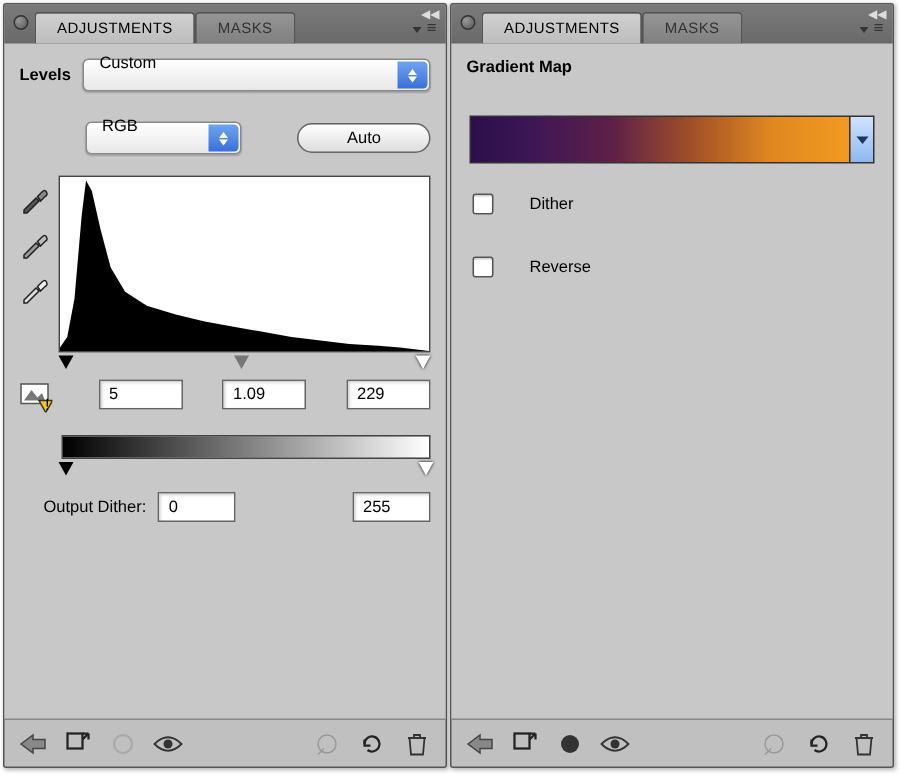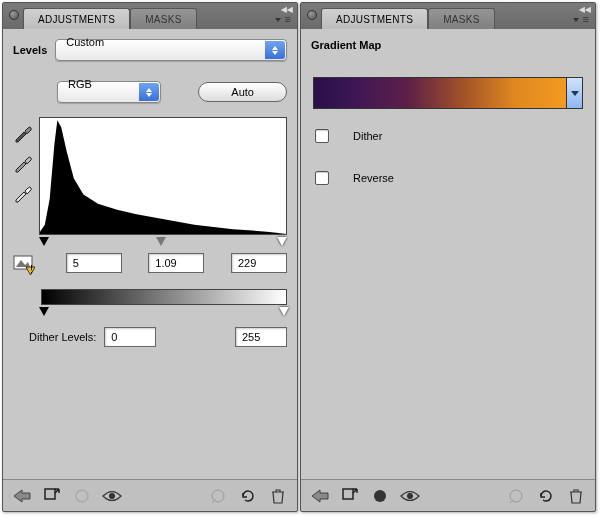--- a/index.html
+++ b/index.html
@@ -122,21 +122,21 @@
       <input class="numin" value="229" style="">
     </div>
 
     <div class="gradbar"></div>
     <div class="sliders2">
       <span class="tri black" style="left:-2px"></span>
       <span class="tri white" style="right:-2px"></span>
     </div>
 
     <div class="outrow">
-      <span>Dither Levels:</span>
+      <span>Output Dither:</span>
       <input class="numin" value="0" style="">
       <span class="sp"></span>
       <input class="numin" value="255" style="">
     </div>
 
     <div style="flex:1"></div>
   </div>
   <div class="footer">
     <span class="fbtn">
           <svg width="20" height="16" viewBox="0 0 20 16">

